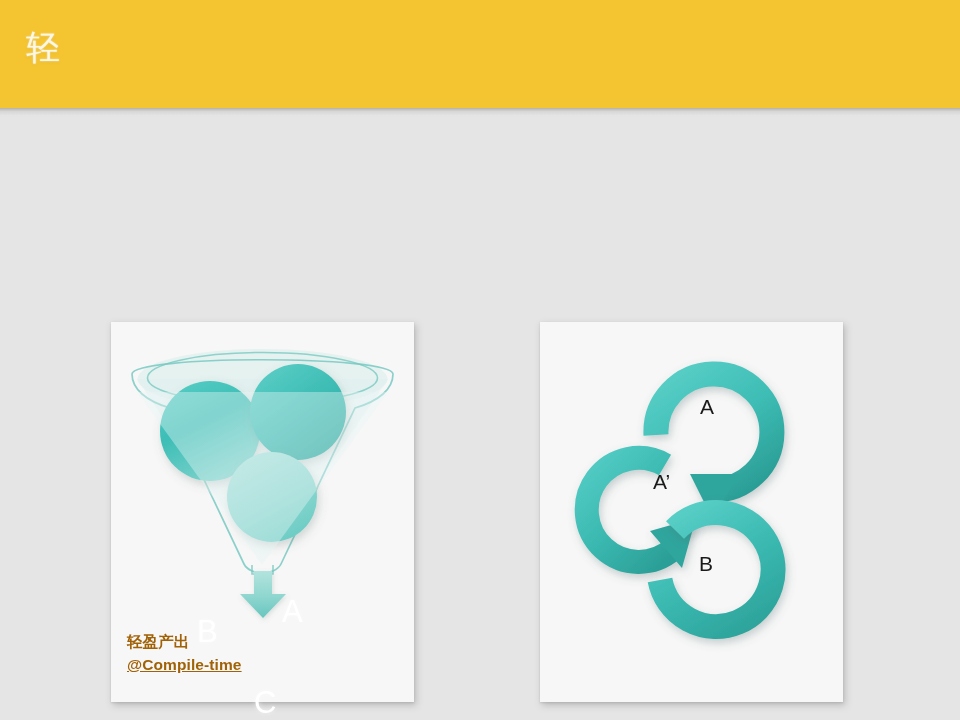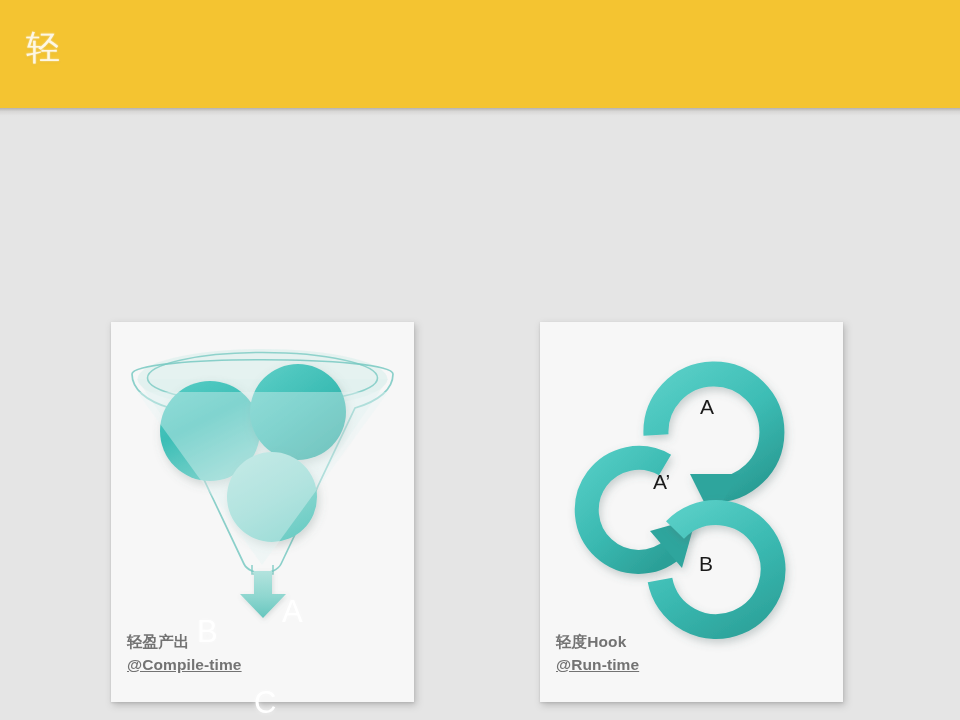--- a/index.html
+++ b/index.html
@@ -65,21 +65,21 @@
     background: #f7f7f7;
     box-shadow: 2px 3px 7px rgba(130,130,130,0.45), 0 1px 2px rgba(150,150,150,0.3);
   }
   .card-left  { left: 111px; top: 214px; width: 303px; height: 380px; }
   .card-right { left: 540px; top: 214px; width: 303px; height: 380px; }
 
   .card-caption {
     position: absolute;
     left: 16px;
     bottom: 26px;
-    color: #737373;
+    color: #a16207;
     font-size: 15.5px;
     font-weight: bold;
     line-height: 23px;
     letter-spacing: 0.1px;
     white-space: nowrap;
     margin-top: 29px;
   }
   .card-caption .line2 { display: block; text-decoration: underline; }
 
   
@@ -241,19 +241,15 @@
           <path d="M 135 208
                    A 57 57 0 1 1 120 258" fill="none" stroke="url(#ringB)" stroke-width="25" stroke-linecap="butt"></path>
         </g>
       </svg>
     </div>
 
     <div class="ring-label ring-a">A</div>
     <div class="ring-label ring-ap">A’</div>
     <div class="ring-label ring-b">B</div>
 
-    <div class="card-caption">
-      <span>轻度Hook</span>
-      <span class="line2">@Run-time</span>
-    </div>
   </div>
 
 </div>
 
 </body></html>

